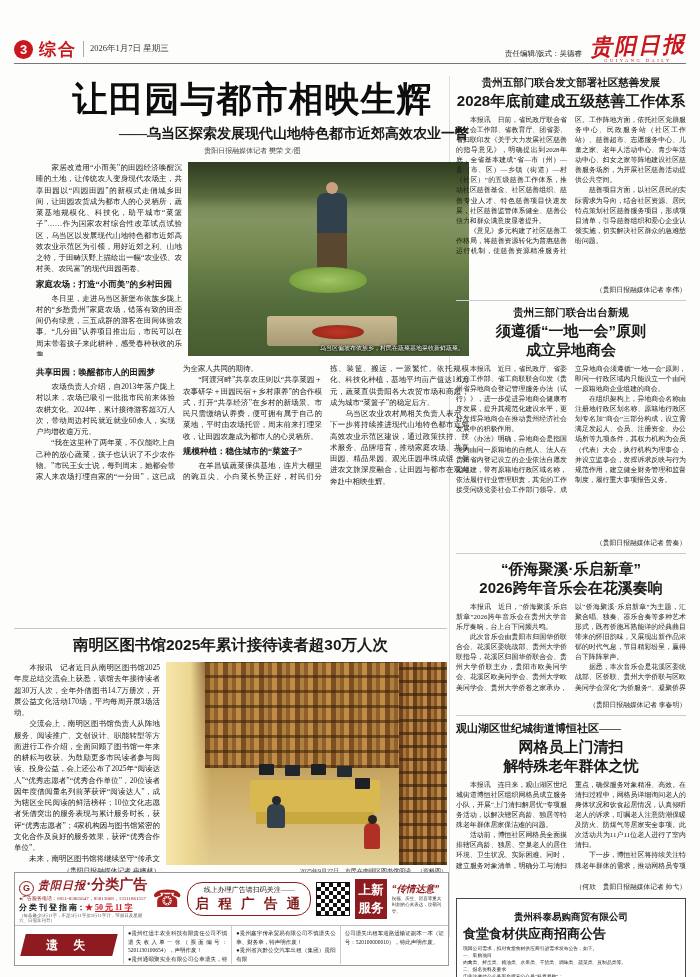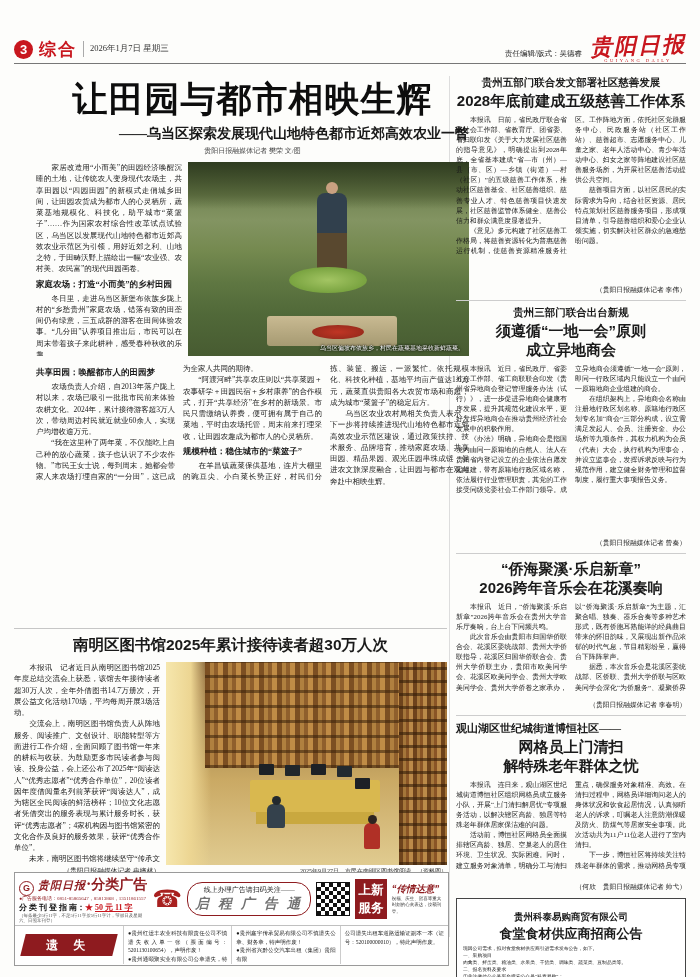--- a/index.html
+++ b/index.html
@@ -85,21 +85,21 @@
   .gy{font-style:italic;font-size:11px;letter-spacing:1px;}
   .fl{font-size:14px;font-family:"Liberation Sans",sans-serif;}
   .cls-phone{font-size:5px;color:#8e1b1f;}
   .cls-guide{font-size:8px;font-weight:bold;color:#111;}
   .cls-guide .star{color:#c8171e;}
   .cls-guide .price{color:#c8171e;text-decoration:underline;}
   .cls-note{font-size:4.5px;color:#555;}
   .phone-icon{font-size:24px;color:#a8201f;line-height:1;}
   .scan-box{border:1.5px solid #8e1b1f;border-radius:15px;padding:2px 7px;text-align:center;background:#fff;}
   .scan-label{font-size:7px;color:#222;white-space:nowrap;}
-  .scan-brand{font-size:13.5px;font-weight:900;font-style:italic;color:#737373;letter-spacing:3px;white-space:nowrap;}
+  .scan-brand{font-size:13.5px;font-weight:900;color:#7f1d1d;letter-spacing:3px;white-space:nowrap;}
   .qr{width:32px;height:32px;border:1px solid #111;flex:0 0 auto;
     background:repeating-conic-gradient(#111 0% 25%,#fff 0% 50%) 0 0/8px 8px;}
   .upnew{width:40px;height:38px;background:#8e1b1f;color:#fff;font-weight:900;font-size:12.5px;
     text-align:center;line-height:1.45;padding-top:2px;font-family:"Liberation Sans",sans-serif;}
   .slogan{width:66px;}
   .slogan-t{color:#8e1b1f;font-weight:900;font-size:9.5px;font-style:italic;}
   .slogan-n{font-size:4.5px;color:#333;line-height:1.4;}
   .cls-bottom{display:flex;height:38px;align-items:stretch;}
   .lost-wrap{display:flex;align-items:center;padding:0 8px;}
   .lost{width:92px;height:22px;background:#8e1b1f;color:#fff;font-weight:900;font-size:12px;
@@ -112,21 +112,21 @@
   .rcol{position:absolute;left:456px;top:74px;width:230px;}
   .kicker{font-size:10.5px;font-weight:700;text-align:center;margin:2px 0 1px;}
   .kicker-left{font-size:11px;font-weight:700;text-align:left;margin:3px 0 1px;}
   .rh1{font-size:15px;font-weight:900;text-align:center;line-height:1.3;margin:1px 0 4px;
        font-family:"Liberation Sans","DejaVu Sans",sans-serif;}
   .rbody{column-count:2;column-gap:8px;font-size:6.9px;line-height:1.47;text-align:justify;
          white-space:pre-line;overflow:hidden;}
   .sep{border:none;border-top:1px solid #cdcdcd;margin:5px 0;}
   .notice{border:1.5px solid #444;margin-top:6px;padding:4px 6px 3px;height:84px;overflow:hidden;background:#fff;}
   .notice-co{font-size:9.5px;font-weight:700;text-align:center;margin-top:8px;}
-  .notice-title{font-size:13px;font-weight:900;text-align:center;margin:1px 0 2px;
+  .notice-title{font-size:13px;font-weight:900;text-align:left;margin:1px 0 2px;
        font-family:"Liberation Sans","DejaVu Sans",sans-serif;}
   .notice-body{font-size:4.8px;line-height:1.5;white-space:pre-line;text-align:justify;}
 </style>
 </head>
 <body>
 
 <div id="page">
 
   <div class="hdr">
     <div class="hdr-left">

